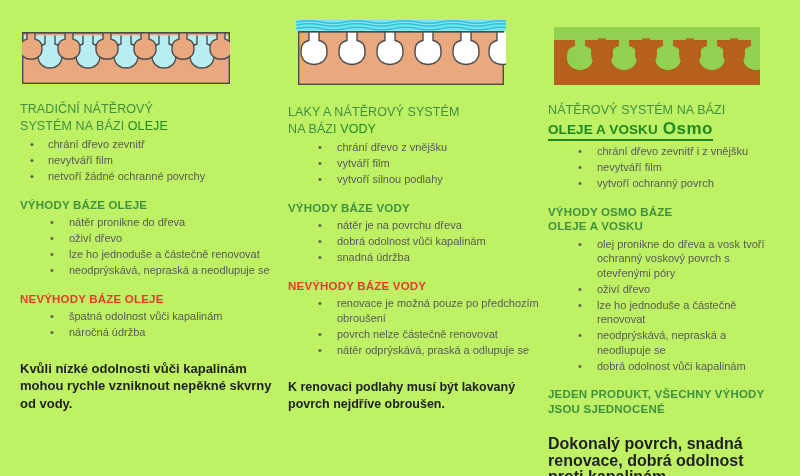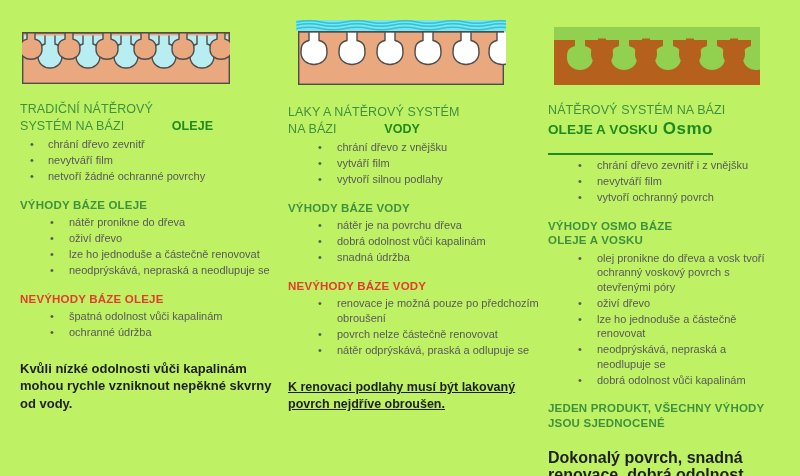--- a/index.html
+++ b/index.html
@@ -8,38 +8,38 @@
   .col{position:absolute;top:0;}
   #col1{left:20px;width:254px;}
   #col2{left:288px;width:252px;}
   #col3{left:548px;width:232px;}
   .illus{display:block;}
   #col1 .illus{margin:32px 0 0 2px;}
   #col2 .illus{margin:17px 0 0 8px;}
   #col3 .illus{margin:27px 0 0 6px;}
   .title{margin:13px 0 0;font-size:12.5px;line-height:16.5px;font-weight:400;
          color:var(--heading-green);letter-spacing:.1px;}
-  .title b{font-weight:700;color:var(--heading-green-bold);margin-left:44px;}
+  .title b{font-weight:400;color:var(--heading-green-bold);}
   .title3-l2{display:inline-block;margin-top:2px;border-bottom:2px solid var(--heading-green-bold);
-             padding-bottom:15px;font-weight:700;color:var(--heading-green-bold);font-size:13.5px;}
+             padding-bottom:1px;font-weight:700;color:var(--heading-green-bold);font-size:13.5px;}
   .brand{font-size:17px;letter-spacing:.5px;margin-left:5px;}
   .sub{margin:14px 0 0;font-size:11.5px;line-height:14.5px;font-weight:700;
        color:var(--heading-green);letter-spacing:.2px;}
   .sub.red{color:var(--heading-red);}
   ul.bullets{margin:3px 0 0;padding:0;list-style:none;}
   .bullets li{position:relative;font-size:11px;line-height:14.5px;color:var(--body-text);
               margin:0 0 1.5px;}
   .bullets li::before{content:"\2022";position:absolute;top:0;color:var(--body-text);}
   .ind1 li{padding-left:28px;}
   .ind1 li::before{left:10px;}
   .ind2 li{padding-left:49px;}
   .ind2 li::before{left:30px;}
   .footer{font-weight:700;color:var(--footer-text);}
   #col1 .footer{margin:20px 0 0;font-size:13px;line-height:17.5px;}
-  #col2 .footer{margin:22px 0 0;font-size:12.5px;line-height:17px;text-decoration:underline;}
+  #col2 .footer{margin:22px 0 0;font-size:12.5px;line-height:17px;}
   #col3 .footer{margin:20px 0 0;font-size:16px;line-height:16.5px;}
 </style>
 </head>
 <body>
 
 <div class="canvas">
 
   <section class="col" id="col1">
     <div class="illus">
       <svg id="svg1" width="208" height="52" viewBox="0 0 208 52">
@@ -68,21 +68,21 @@
     <h3 class="sub">VÝHODY BÁZE OLEJE</h3>
     <ul class="bullets ind2">
       <li>nátěr pronikne do dřeva</li>
       <li>oživí dřevo</li>
       <li>lze ho jednoduše a částečně renovovat</li>
       <li>neodprýskává, nepraská a neodlupuje se</li>
     </ul>
     <h3 class="sub red">NEVÝHODY BÁZE OLEJE</h3>
     <ul class="bullets ind2">
       <li>špatná odolnost vůči kapalinám</li>
-      <li>ochranné údržba</li>
+      <li>náročná údržba</li>
     </ul>
     <p class="footer">Kvůli nízké odolnosti vůči kapalinám mohou rychle vzniknout nepěkné skvrny od vody.</p>
   </section>
 
   <section class="col" id="col2">
     <div class="illus">
       <svg id="svg2" width="210" height="70" viewBox="0 0 210 70">
           <rect x="0" y="3" width="210" height="11" fill="#7be4ee"></rect>
           <path d="M1 5 q12 -2.5 24 0 t24 0 t24 0 t24 0 t24 0 t24 0 t24 0 t24 0 t24 0" fill="none" stroke="#2ec3d6" stroke-width="1.4" stroke-linejoin="round" stroke-linecap="round"></path>
           <path d="M1 8 q12 -2.5 24 0 t24 0 t24 0 t24 0 t24 0 t24 0 t24 0 t24 0 t24 0" fill="none" stroke="#2ec3d6" stroke-width="1.4" stroke-linejoin="round" stroke-linecap="round"></path>

